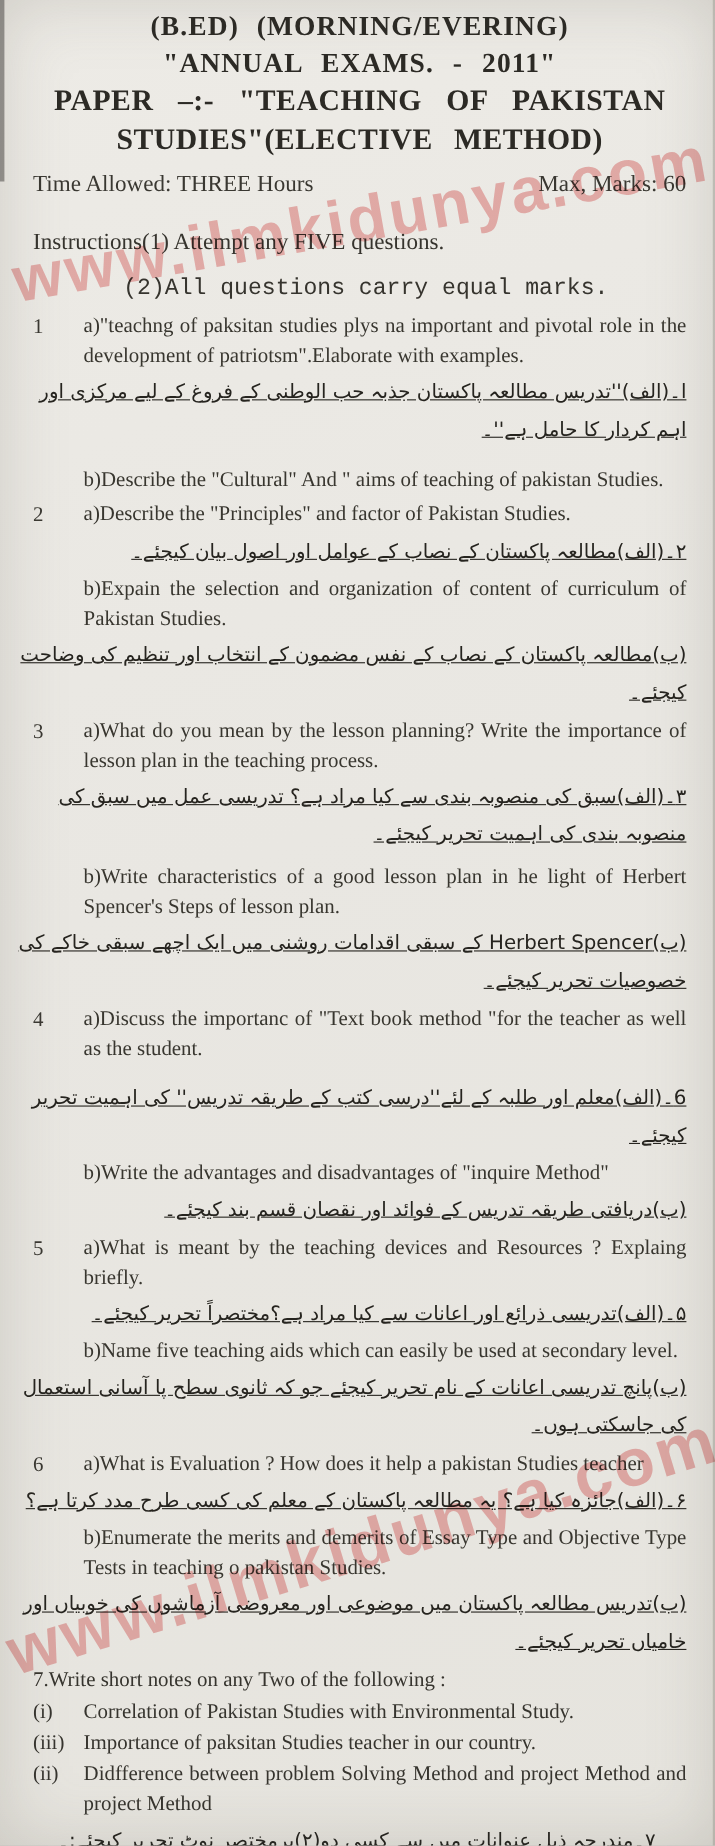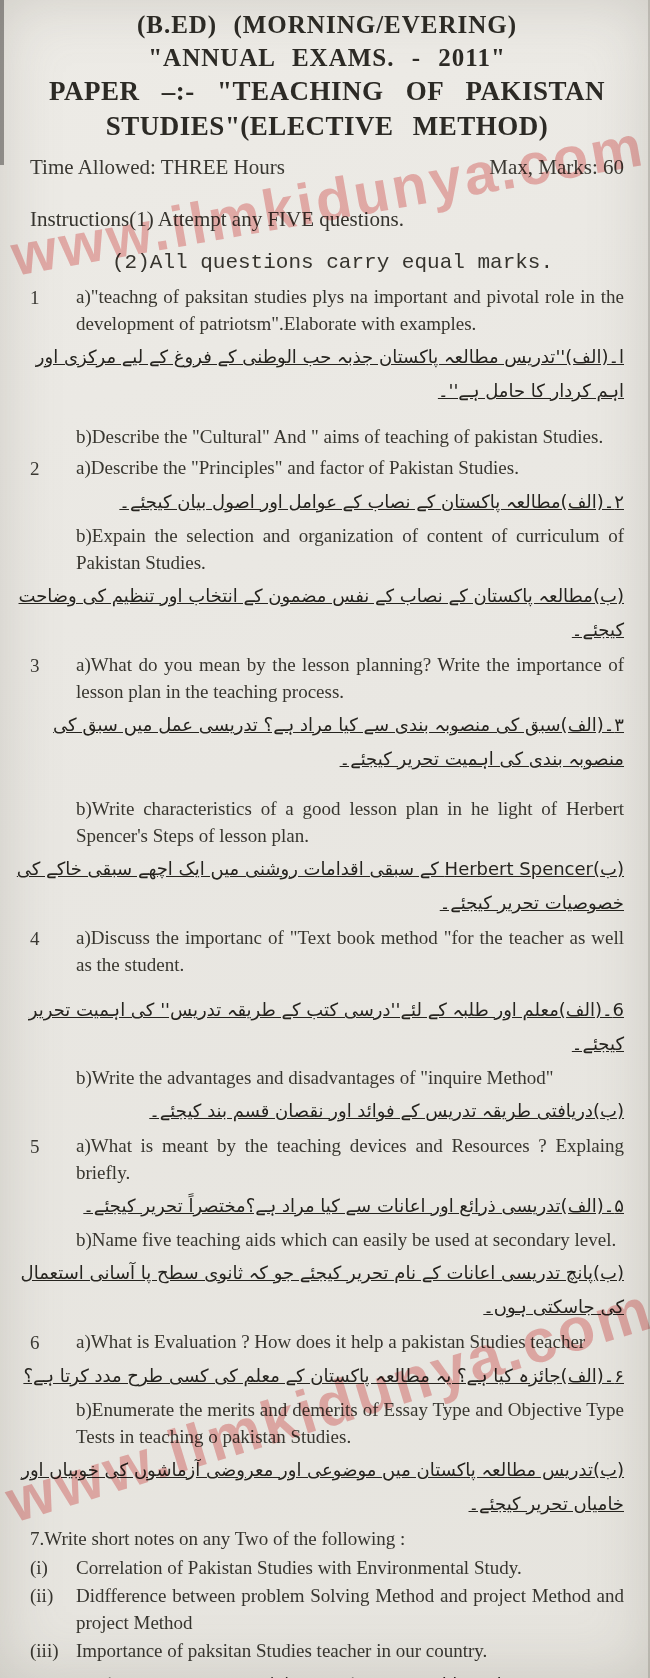--- a/index.html
+++ b/index.html
@@ -35,21 +35,21 @@
   .qnum{flex:0 0 46px;font-size:19px;line-height:27px;padding-top:1px;color:#3a3832;}
   .qtext{flex:1;margin:0;font-size:19px;line-height:27px;text-align:justify;color:#38362f;}
   .urdu{
     margin:3px 0 3px -22px;padding:0;
     direction:rtl;text-align:right;
     font-family:"DejaVu Sans",sans-serif;
     font-size:18px;line-height:34px;color:#26241f;text-decoration:underline;
   }
   .q{margin-bottom:4px;}
   .gap-top{margin-top:15px;}
-  .q3-extra .qrow.part-b{margin-top:19px;}
+  .q3-extra .qrow.part-b{margin-top:8px;}
 
   
   .q7intro{margin:4px 0 0 0;font-size:19px;line-height:28px;}
   .q7row{display:flex;align-items:flex-start;margin-top:1px;}
   .q7label{flex:0 0 46px;font-size:19px;line-height:27px;}
   .q7text{flex:1;margin:0;font-size:19px;line-height:27px;text-align:justify;}
   .q7u-intro{padding-right:28px;margin-top:4px;}
 
   
   .wm{
@@ -164,26 +164,26 @@
         <p class="urdu">(ب)تدریس مطالعہ پاکستان میں موضوعی اور معروضی آزماشوں کی خوبیاں اور خامیاں تحریر کیجئے۔</p>
       </div>
 
       <div class="q">
         <p class="q7intro">7.Write short notes on any Two of the following :</p>
         <div class="q7row">
           <span class="q7label">(i)</span>
           <p class="q7text">Correlation of Pakistan Studies with Environmental Study.</p>
         </div>
         <div class="q7row">
+          <span class="q7label">(iii)</span>
+          <p class="q7text">Importance of paksitan Studies teacher in our country.</p>
+        </div>
+        <div class="q7row">
           <span class="q7label">(ii)</span>
           <p class="q7text">Didfference between problem Solving Method and project Method and project Method</p>
-        </div>
-        <div class="q7row">
-          <span class="q7label">(iii)</span>
-          <p class="q7text">Importance of paksitan Studies teacher in our country.</p>
         </div>
         <p class="urdu q7u-intro">۷۔مندرجہ ذیل عنوانات میں سے کسی دو(۲)پرمختصر نوٹ تحریر کیجئے:۔</p>
 
       </div>
 
     </div>
   </div>
 
   <div class="wm wm-top">www.ilmkidunya.com</div>
   <div class="wm wm-bottom">www.ilmkidunya.com</div>

